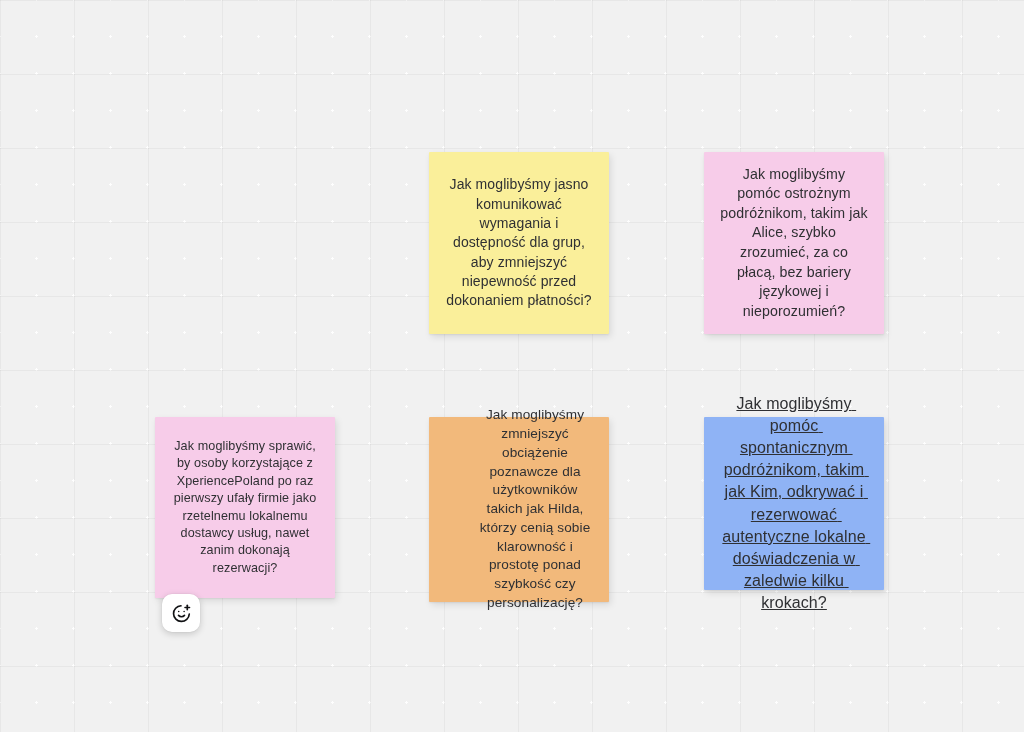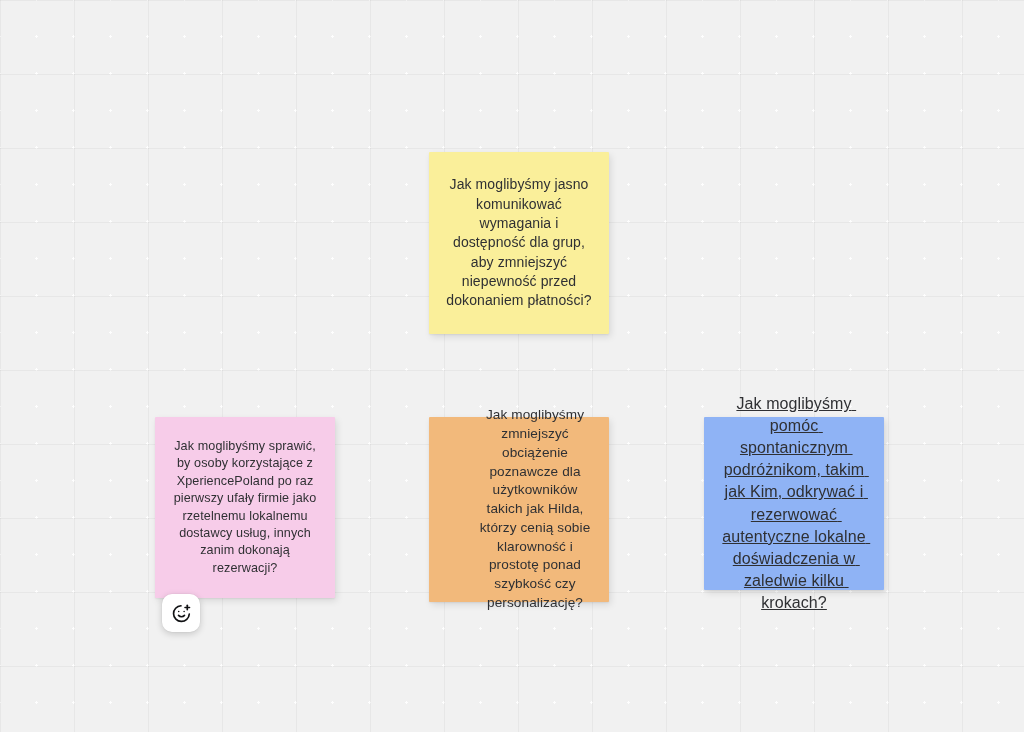--- a/index.html
+++ b/index.html
@@ -83,23 +83,26 @@
 </head>
 <body>
 
 <div id="board">
 
 
   <div class="note note-n2" style="left: 429px; top: 152px; width: 180px; height: 182px; background: rgb(250, 239, 154);">
     <span class="note-text">Jak moglibyśmy jasno komunikować wymagania i dostępność dla grup, aby zmniejszyć niepewność przed dokonaniem płatności?</span>
   </div>
 
+  <div class="note note-n3" style="left: 704px; top: 152px; width: 180px; height: 182px; background: rgb(247, 204, 233);">
+    <span class="note-text">Jak moglibyśmy pomóc ostrożnym podróżnikom, takim jak Alice, szybko zrozumieć, za co płacą, bez bariery językowej i nieporozumień?</span>
+  </div>
 
   <div class="note note-n4" style="left: 155px; top: 417px; width: 180px; height: 181px; background: rgb(247, 204, 233);">
-    <span class="note-text">Jak moglibyśmy sprawić, by osoby korzystające z XperiencePoland po raz pierwszy ufały firmie jako rzetelnemu lokalnemu dostawcy usług, innych zanim dokonają rezerwacji?</span>
+    <span class="note-text">Jak moglibyśmy sprawić, by osoby korzystające z XperiencePoland po raz pierwszy ufały firmie jako rzetelnemu lokalnemu dostawcy usług, nawet zanim dokonają rezerwacji?</span>
   </div>
 
   <div class="note note-n5" style="left: 429px; top: 417px; width: 180px; height: 185px; background: rgb(242, 185, 123); padding-left: 48px;">
     <span class="note-text">Jak moglibyśmy zmniejszyć obciążenie poznawcze dla użytkowników takich jak Hilda, którzy cenią sobie klarowność i prostotę ponad szybkość czy personalizację?</span>
   </div>
 
   <div class="note note-n6" style="left: 704px; top: 417px; width: 180px; height: 173px; background: rgb(143, 179, 245);">
     <span class="note-text">Jak moglibyśmy pomóc spontanicznym podróżnikom, takim jak Kim, odkrywać i rezerwować autentyczne lokalne doświadczenia w zaledwie kilku krokach?</span>
   </div>
 

